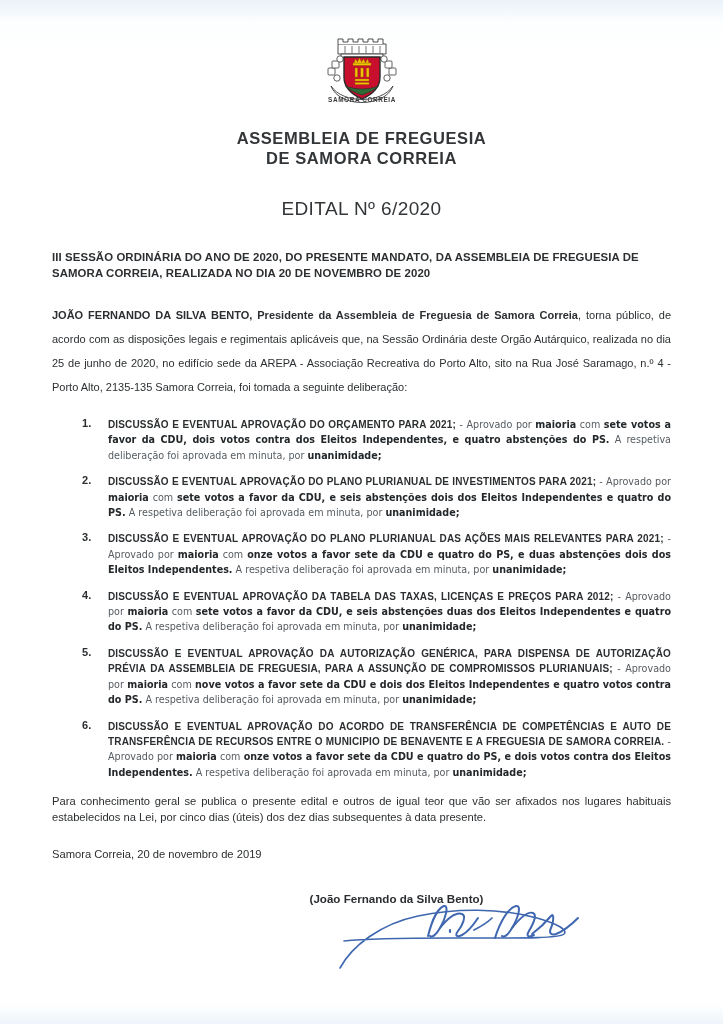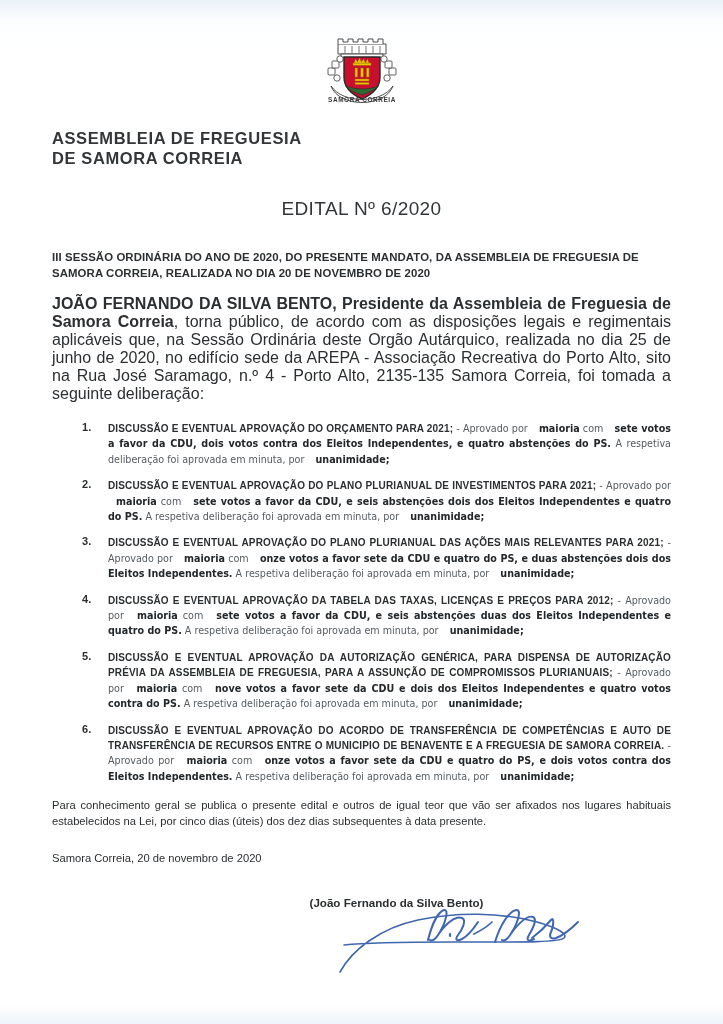--- a/index.html
+++ b/index.html
@@ -37,21 +37,21 @@
   
   .crest-wrap {
     display: flex;
     justify-content: center;
     padding-top: 30px;
   }
   .crest { width: 74px; height: 80px; display:block; }
 
   
   h1.org {
-    text-align: left;
+    text-align: center;
     font-size: 16.5px;
     font-weight: bold;
     letter-spacing: 0.6px;
     line-height: 20px;
     margin: 18px 0 0 0;
     color: #333638;
   }
   h1.org .l2 { display:block; }
   h2.edital {
     text-align: center;
@@ -66,23 +66,23 @@
   .sess {
     margin-top: 30px;
     font-size: 11.4px;
     font-weight: bold;
     line-height: 15.5px;
     text-align: left;
     letter-spacing: 0.1px;
     color: #2c2f31;
   }
   .intro {
-    margin-top: 14px;
-    font-size: 16px;
-    line-height: 18px;
+    margin-top: 22px;
+    font-size: 11px;
+    line-height: 24px;
     text-align: justify;
     text-justify: inter-word;
     color: #2c2f31;
   }
   .intro b { font-weight: bold; }
 
   
   ol.items {
     margin: 18px 0 0 0;
     padding: 0;
@@ -112,21 +112,21 @@
     text-justify: inter-word;
     letter-spacing: 0.15px;
     color: #2c2f31;
   }
   .it-body {
     font-family: "DejaVu Sans", sans-serif;
     font-size: 9.6px;
     line-height: 15.4px;
     color: #555b60;
   }
-  .it-body b { color: #24282b; font-weight: bold; margin-left: 8px; }
+  .it-body b { color: #24282b; font-weight: bold; }
 
   
   .it-text {
     font-size: 11.2px;
     line-height: 15.4px;
     text-align: justify;
     text-justify: inter-word;
     color: #2c2f31;
   }
 
@@ -268,21 +268,21 @@
 
       <li>
           <div class="it-text">
         <span class="it-head">DISCUSSÃO E EVENTUAL APROVAÇÃO DO ACORDO DE TRANSFERÊNCIA DE COMPETÊNCIAS E AUTO DE TRANSFERÊNCIA DE RECURSOS ENTRE O MUNICIPIO DE BENAVENTE E A FREGUESIA DE SAMORA CORREIA.</span><span class="it-body"><span> - Aprovado por </span><b>maioria</b><span> com </span><b>onze votos a favor sete da CDU e quatro do PS, e dois votos contra dos Eleitos Independentes.</b><span> A respetiva deliberação foi aprovada em minuta, por </span><b>unanimidade;</b></span>
       </div>
         </li>
 
     </ol>
 
     <p class="closing">Para conhecimento geral se publica o presente edital e outros de igual teor que vão ser afixados nos lugares habituais estabelecidos na Lei, por cinco dias (úteis) dos dez dias subsequentes à data presente.</p>
-    <p class="dateline">Samora Correia, 20 de novembro de 2020</p>
+    <p class="dateline">Samora Correia, 20 de novembro de 2019</p>
 
     <div class="sig-block">
 
       <svg class="sig-svg" viewBox="0 0 290 78">
         <g fill="none" stroke="#3f67b0" stroke-linecap="round" stroke-linejoin="round">
           <path d="M8 74 C20 52, 48 30, 86 22 C124 14, 168 14, 205 24 C226 30, 236 36, 232 40 C226 45, 180 44, 120 44 C72 44, 30 45, 12 47" stroke-width="1.6"></path>
           <path d="M96 42 C100 26, 106 14, 112 12 C117 11, 114 24, 108 34 C104 41, 100 44, 98 42" stroke-width="2"></path>
           <path d="M108 34 C116 24, 124 18, 130 20 C135 22, 130 32, 126 37 C123 41, 124 44, 130 41 C136 38, 142 30, 146 24" stroke-width="2"></path>
           <path d="M142 36 C150 32, 156 28, 160 24" stroke-width="1.7"></path>
           <path d="M163 44 C168 28, 176 14, 184 12 C190 11, 186 24, 180 34 C176 41, 172 44, 170 42" stroke-width="2"></path>

